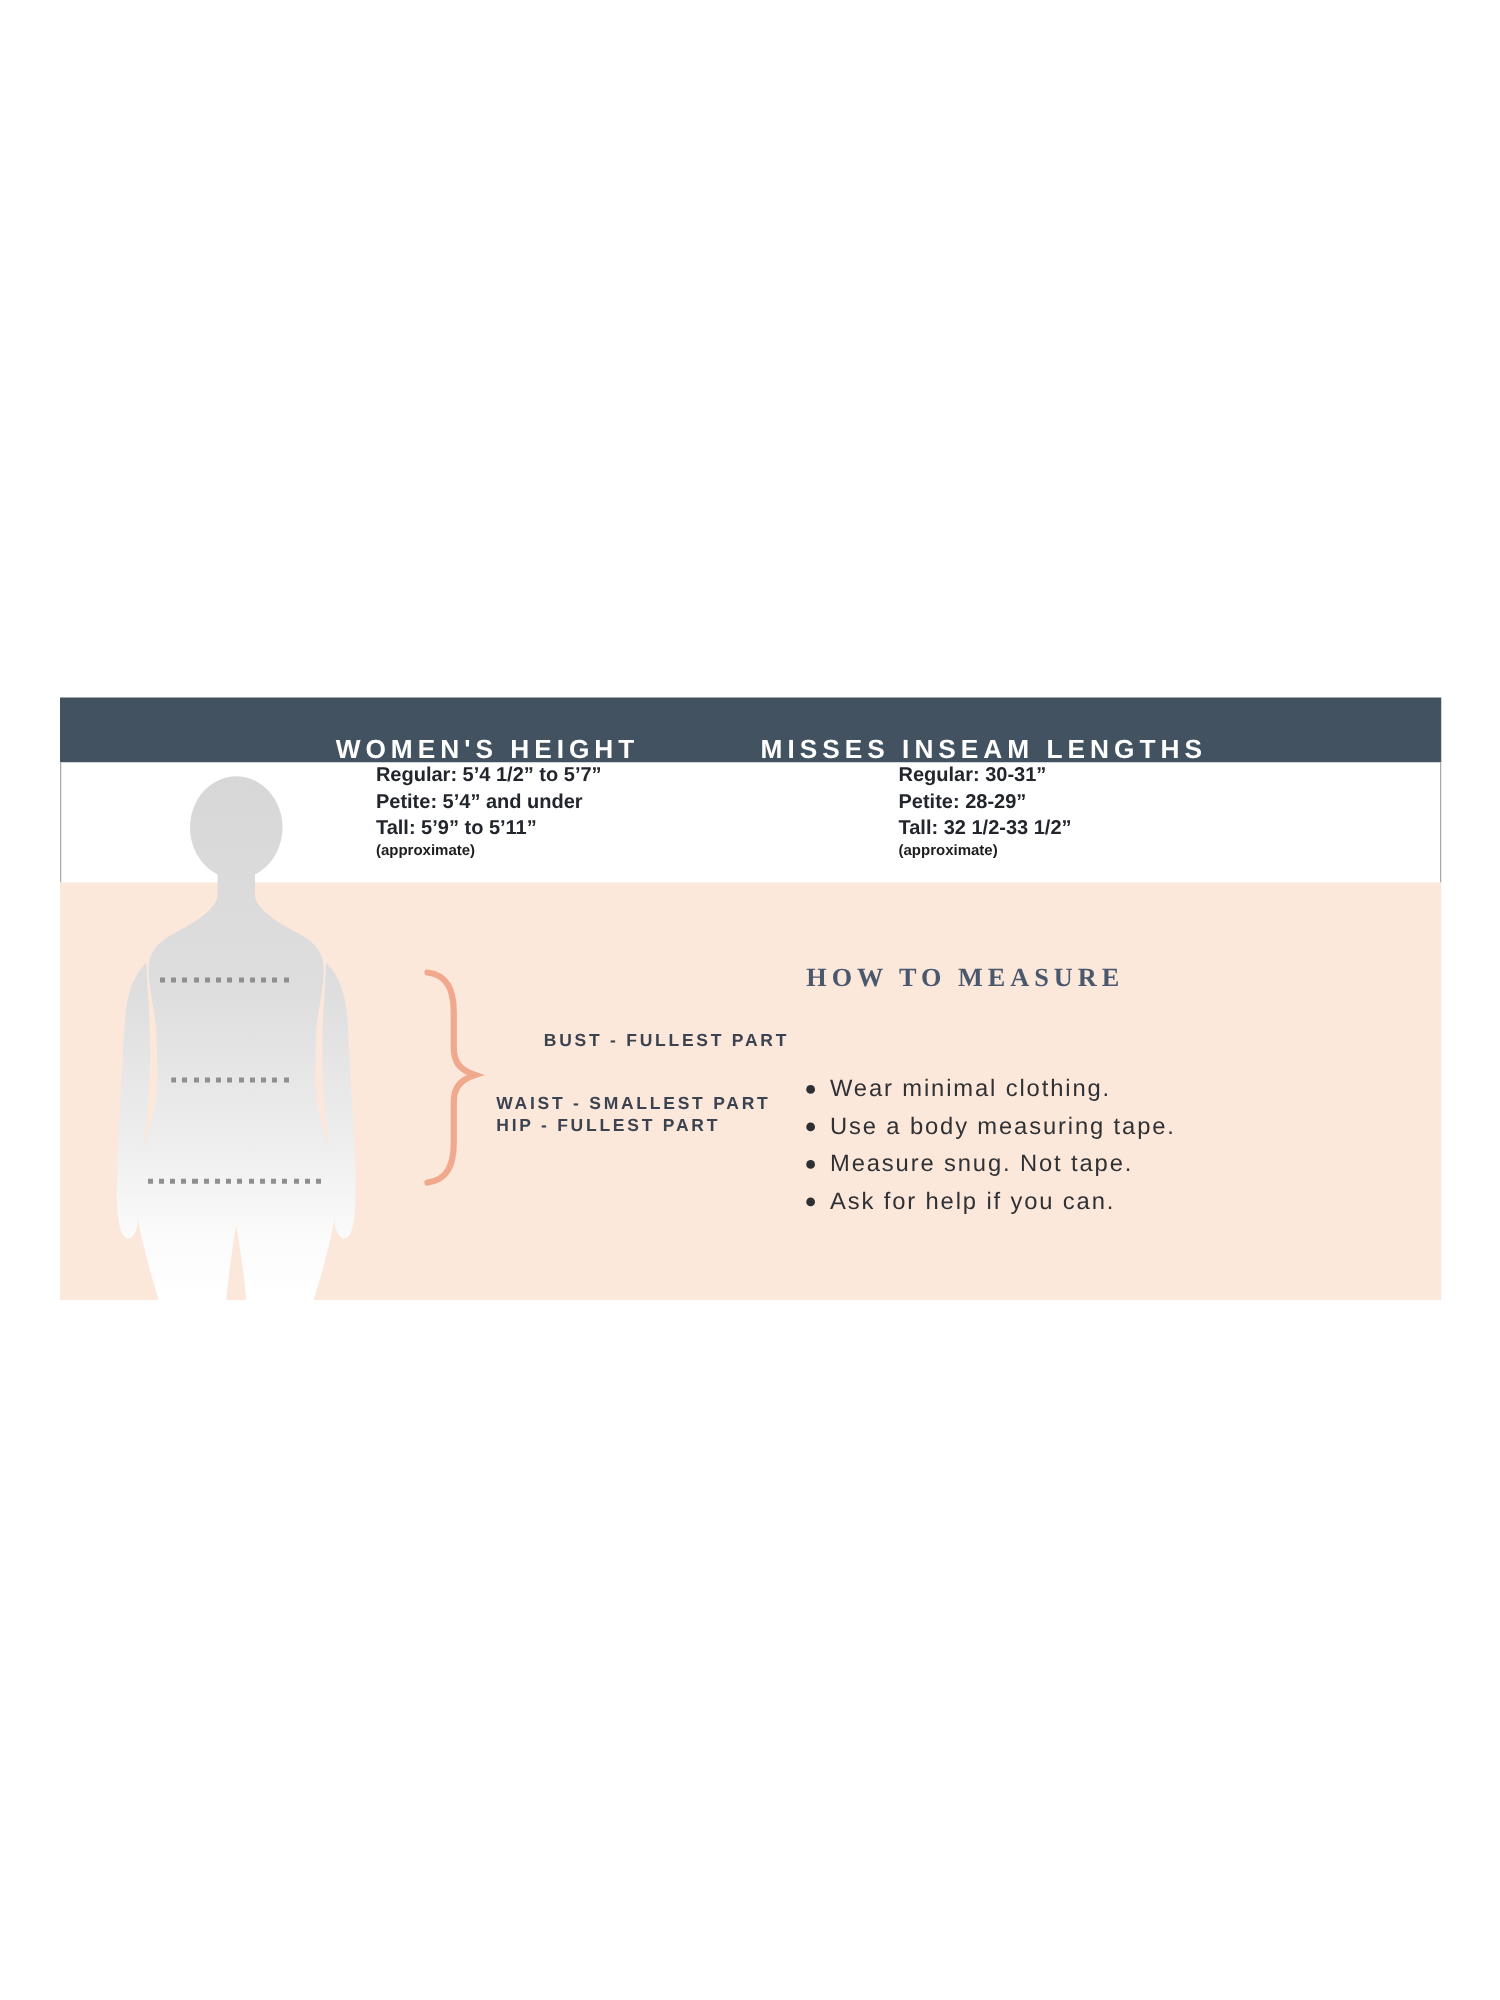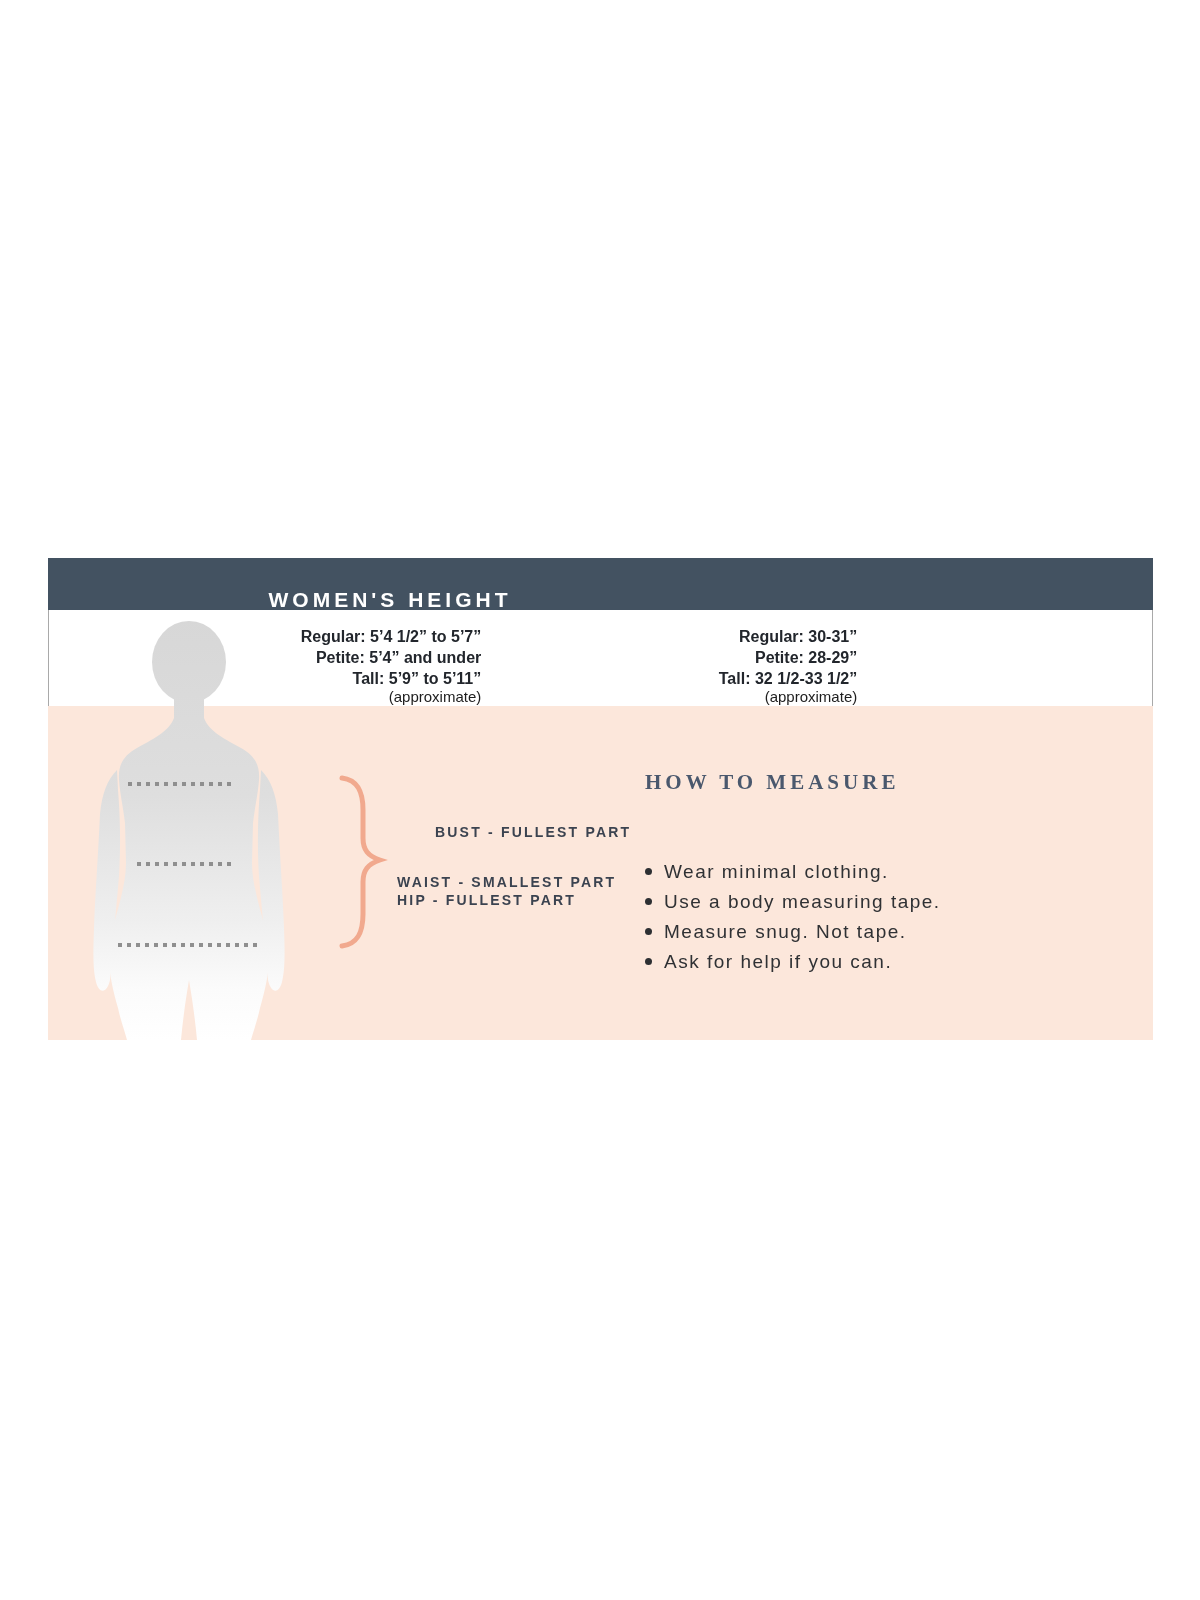--- a/index.html
+++ b/index.html
@@ -23,27 +23,27 @@
     white-space:nowrap;
   }
   .header-title.left{left:342px;}
   .header-title.right{left:739px;}
   
   .white-row{
     position:absolute;left:0;top:52px;width:1103px;height:96px;
     background:#ffffff;border-left:1px solid #a9a9a9;border-right:1px solid #a9a9a9;
   }
   .spec-block{
-    position:absolute;top:16px;transform:translateX(-50%);
-    text-align:right;white-space:nowrap;color:#22262c;
+    position:absolute;top:0;transform:translateX(-50%);
+    text-align:left;white-space:nowrap;color:#22262c;
   }
   .spec-block.left{left:342px;}
   .spec-block.right{left:739px;}
   .spec-line{display:block;font-size:16px;font-weight:700;line-height:21px;}
-  .approx-note{display:block;font-size:15px;font-weight:400;line-height:15px;color:#1d1d1d;}
+  .approx-note{display:block;font-size:12px;font-weight:700;line-height:15px;color:#1d1d1d;}
   
   .pink-panel{
     position:absolute;left:0;top:148px;width:1105px;height:334px;
     background:#fce7db;
   }
   
   .silhouette{position:absolute;left:37px;top:60px;width:210px;height:422px;}
   
   .dotline{
     position:absolute;height:4px;
@@ -82,20 +82,21 @@
     white-space:nowrap;
   }
 </style>
 </head>
 <body>
 
 <div class="guide">
 
   <div class="header-bar">
     <span class="header-title left">WOMEN'S HEIGHT</span>
+    <span class="header-title right">MISSES INSEAM LENGTHS</span>
   </div>
 
   <div class="white-row">
     <div class="spec-block left">
       <span class="spec-line">Regular: 5’4 1/2” to 5’7”</span>
       <span class="spec-line">Petite: 5’4” and under</span>
       <span class="spec-line">Tall: 5’9” to 5’11”</span>
       <span class="approx-note">(approximate)</span>
     </div>
     <div class="spec-block right">

